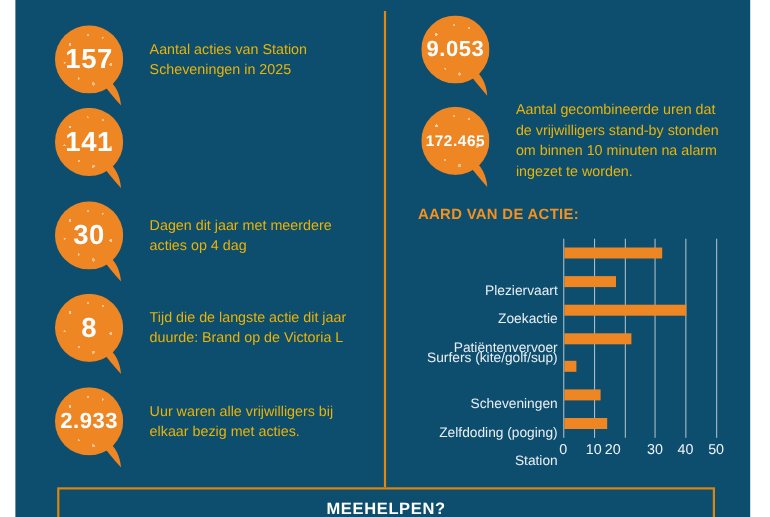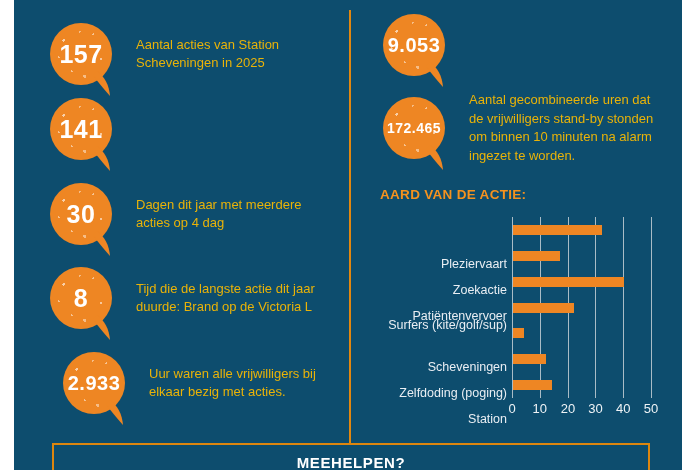--- a/index.html
+++ b/index.html
@@ -174,21 +174,21 @@
     <div class="bubble">
       <span class="num num-lg">8</span>
       <svg class="tail" viewBox="0 0 20 25">
           <path d="M4 0 C12 6 16 14 17 25 C10 17 4 10 0 4 Z" fill="#ee8623"></path>
         </svg>
     </div>
     <div class="stat-text">Tijd die de langste actie dit jaar
 duurde: Brand op de Victoria L</div>
   </div>
 
-  <div class="stat" style="left:36px; top:351px;margin-left:13px;">
+  <div class="stat" style="left:36px; top:351px;">
     <div class="bubble">
       <span class="num num-md">2.933</span>
       <svg class="tail" viewBox="0 0 20 25">
           <path d="M4 0 C12 6 16 14 17 25 C10 17 4 10 0 4 Z" fill="#ee8623"></path>
         </svg>
     </div>
     <div class="stat-text">Uur waren alle vrijwilligers bij
 elkaar bezig met acties.</div>
   </div>
 
@@ -235,21 +235,21 @@
       <div class="chart-bar" style="top: 33.7857px; width: 47.26px; background: rgb(238, 134, 35);"></div>
       <div class="chart-bar" style="top: 59.6429px; width: 111.2px; background: rgb(238, 134, 35);"></div>
       <div class="chart-bar" style="top: 85.5px; width: 61.16px; background: rgb(238, 134, 35);"></div>
       <div class="chart-bar" style="top: 111.357px; width: 11.12px; background: rgb(238, 134, 35);"></div>
       <div class="chart-bar" style="top: 137.214px; width: 33.36px; background: rgb(238, 134, 35);"></div>
       <div class="chart-bar" style="top: 163.071px; width: 38.92px; background: rgb(238, 134, 35);"></div>
     </div>
   <div class="chart-ticks" id="chart-ticks">
       <div class="tick-label" style="left: -15px;">0</div>
       <div class="tick-label" style="left: 12.8px;">10</div>
-      <div class="tick-label" style="left: 41px; text-align: center;">20</div>
+      <div class="tick-label" style="left: 30px; text-align: center;">20</div>
       <div class="tick-label" style="left: 68.4px;">30</div>
       <div class="tick-label" style="left: 96.2px;">40</div>
       <div class="tick-label" style="left: 124px;">50</div>
     </div>
 
   <div class="footer-box">
     <div class="footer-label">MEEHELPEN?</div>
   </div>
 
 </div>

